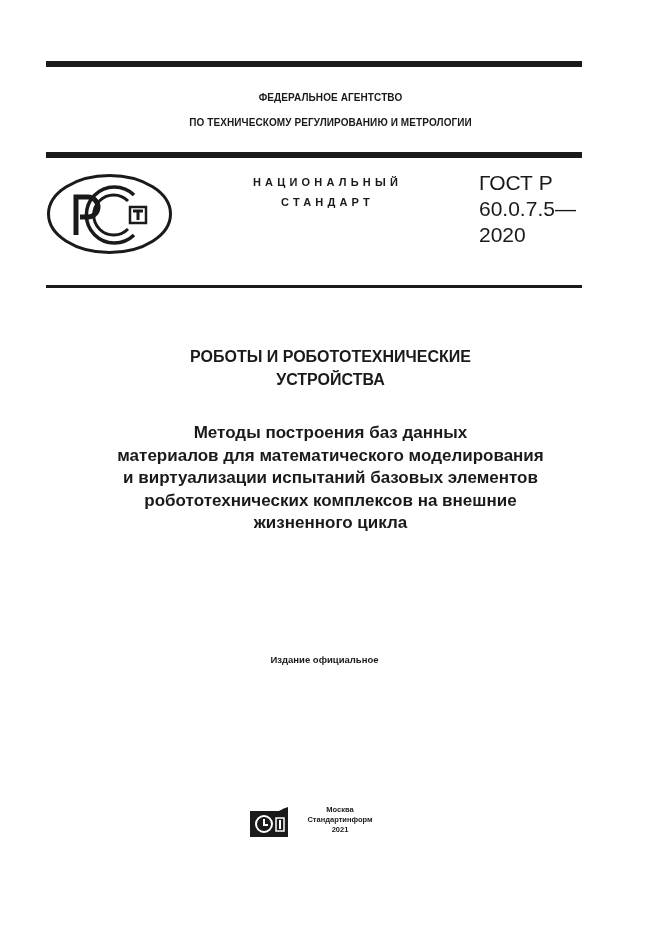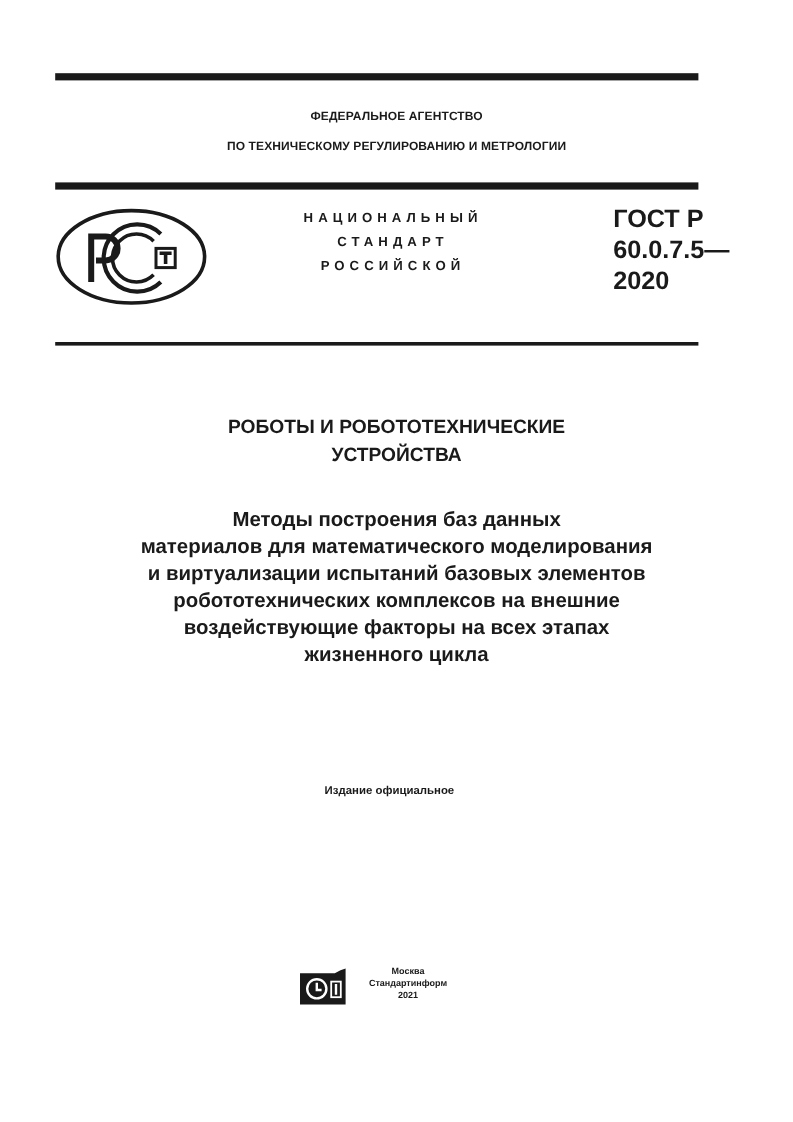--- a/index.html
+++ b/index.html
@@ -9,22 +9,22 @@
     .rule.top { top: 61px; height: 6px; }
     .rule.mid { top: 152px; height: 6px; }
     .rule.bot { top: 285px; height: 3px; }
     .agency { position: absolute; left: 0; width: 661px; text-align: center;
               font-weight: bold; font-size: 10px; letter-spacing: 0.1px; }
     .agency.l1 { top: 92px; }
     .agency.l2 { top: 117px; }
     .logo { position: absolute; left: 46px; top: 173px; width: 127px; height: 82px; }
     .national { position: absolute; left: 230px; top: 172px; width: 195px; text-align: center;
                 font-weight: bold; font-size: 11px; letter-spacing: 4.2px; line-height: 20px; }
-    .gost { position: absolute; left: 479px; top: 170px; font-weight: bold; font-size: 21px;
-            line-height: 26px; margin-left: 32px; }
+    .gost { position: absolute; left: 479px; top: 170px; font-weight: normal; font-size: 21px;
+            line-height: 26px; }
     .title { position: absolute; left: 0; width: 661px; top: 345px; text-align: center;
              font-weight: bold; font-size: 16px; line-height: 23px; }
     .subtitle { position: absolute; left: 60px; width: 541px; top: 422px; text-align: center;
                 font-weight: bold; font-size: 17px; line-height: 22.5px; }
     .edition { position: absolute; left: 0; width: 649px; top: 654px; text-align: center;
                font-weight: bold; font-size: 9.5px; }
     .pub-logo { position: absolute; left: 249px; top: 806px; width: 40px; height: 32px; }
     .pub-text { position: absolute; left: 300px; top: 805px; width: 80px; text-align: center;
                 font-weight: bold; font-size: 7.5px; line-height: 10px; }
   </style>
@@ -46,42 +46,40 @@
     <path d="M 30 62 L 30 24 L 42 24 A 10 10 0 0 1 42 44 L 34 44" fill="none" stroke="#1a1a1a" stroke-width="5"></path>
 
     <rect x="84" y="34" width="16" height="16" fill="none" stroke="#1a1a1a" stroke-width="2.5"></rect>
     <path d="M 87 38 L 97 38 M 92 38 L 92 47" stroke="#1a1a1a" stroke-width="3"></path>
   </svg>
 </div>
 
 <div class="national">
   <div>НАЦИОНАЛЬНЫЙ</div>
   <div>СТАНДАРТ</div>
-  <div>РОССИЙСКОЙ</div>
 </div>
 
 <div class="gost">
   <div>ГОСТ Р</div>
   <div>60.0.7.5—</div>
   <div>2020</div>
 </div>
 
 <div class="rule bot"></div>
 
 <div class="title">
   <div>РОБОТЫ И РОБОТОТЕХНИЧЕСКИЕ</div>
   <div>УСТРОЙСТВА</div>
 </div>
 
 <div class="subtitle">
   <div>Методы построения баз данных</div>
   <div>материалов для математического моделирования</div>
   <div>и виртуализации испытаний базовых элементов</div>
   <div>робототехнических комплексов на внешние</div>
-  <div>воздействующие факторы на всех этапах</div>
   <div>жизненного цикла</div>
 </div>
 
 <div class="edition">Издание официальное</div>
 
 <div class="pub-logo">
   <svg width="40" height="32" viewBox="0 0 40 32">
     <path d="M 1 5 L 30 5 Q 35 2 39 1 L 39 31 L 1 31 Z" fill="#1a1a1a"></path>
     <circle cx="15" cy="18" r="8" fill="none" stroke="#ffffff" stroke-width="2"></circle>
     <path d="M 15 13 L 15 19 L 19 19" fill="none" stroke="#ffffff" stroke-width="2"></path>

